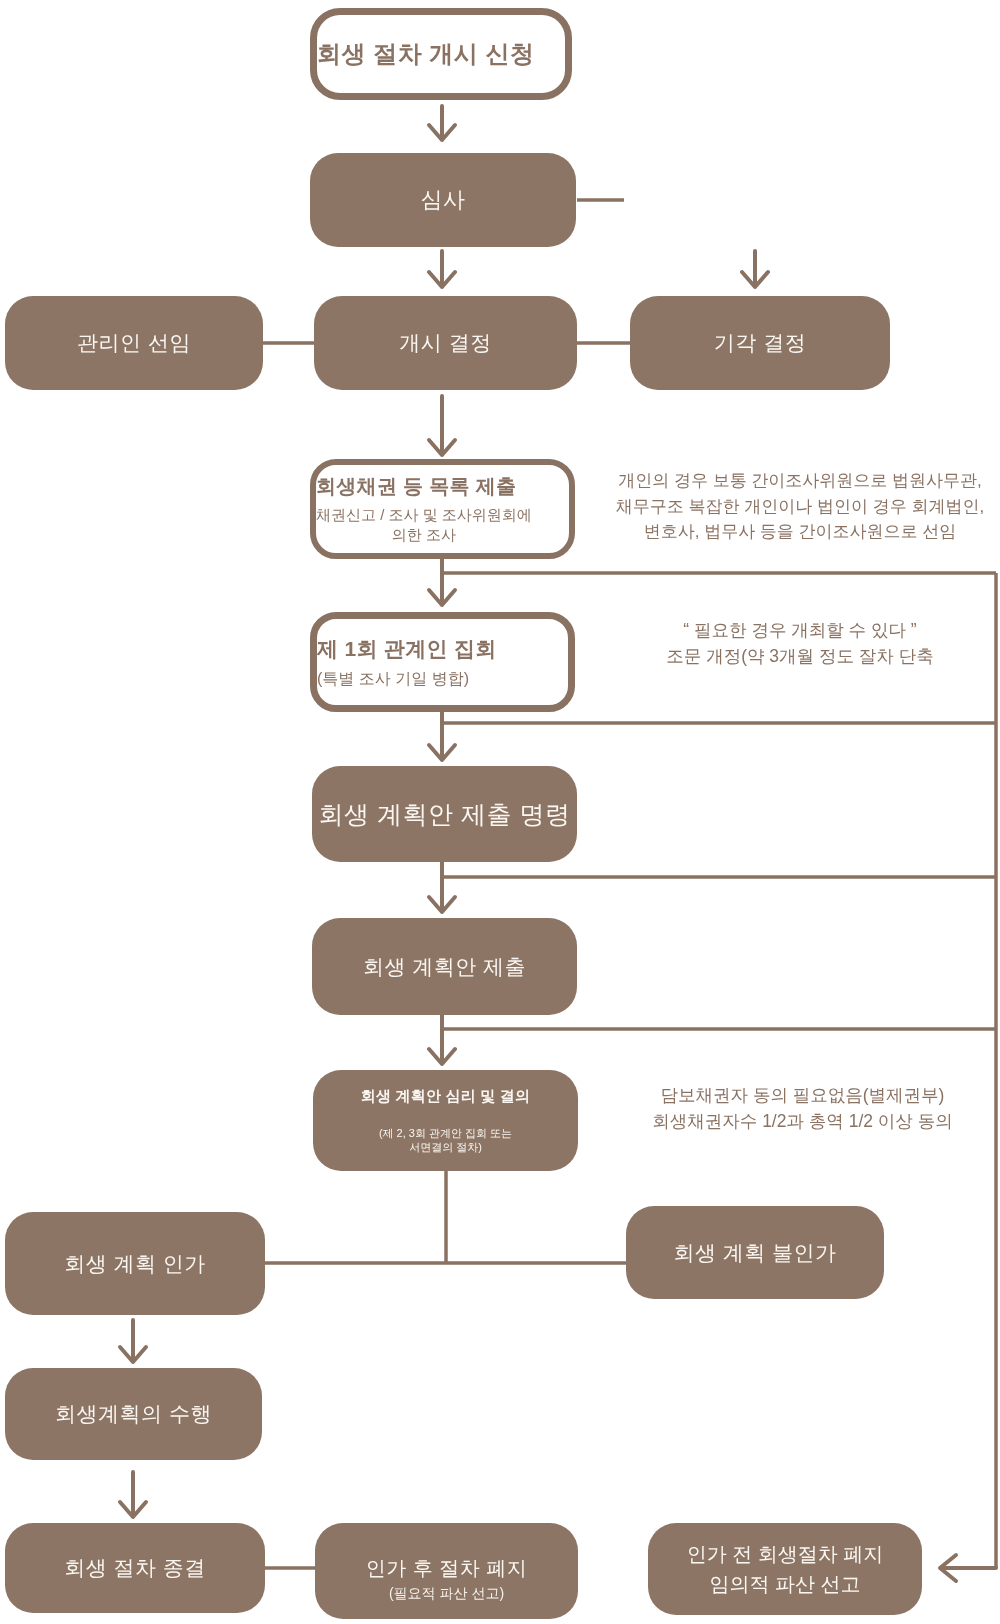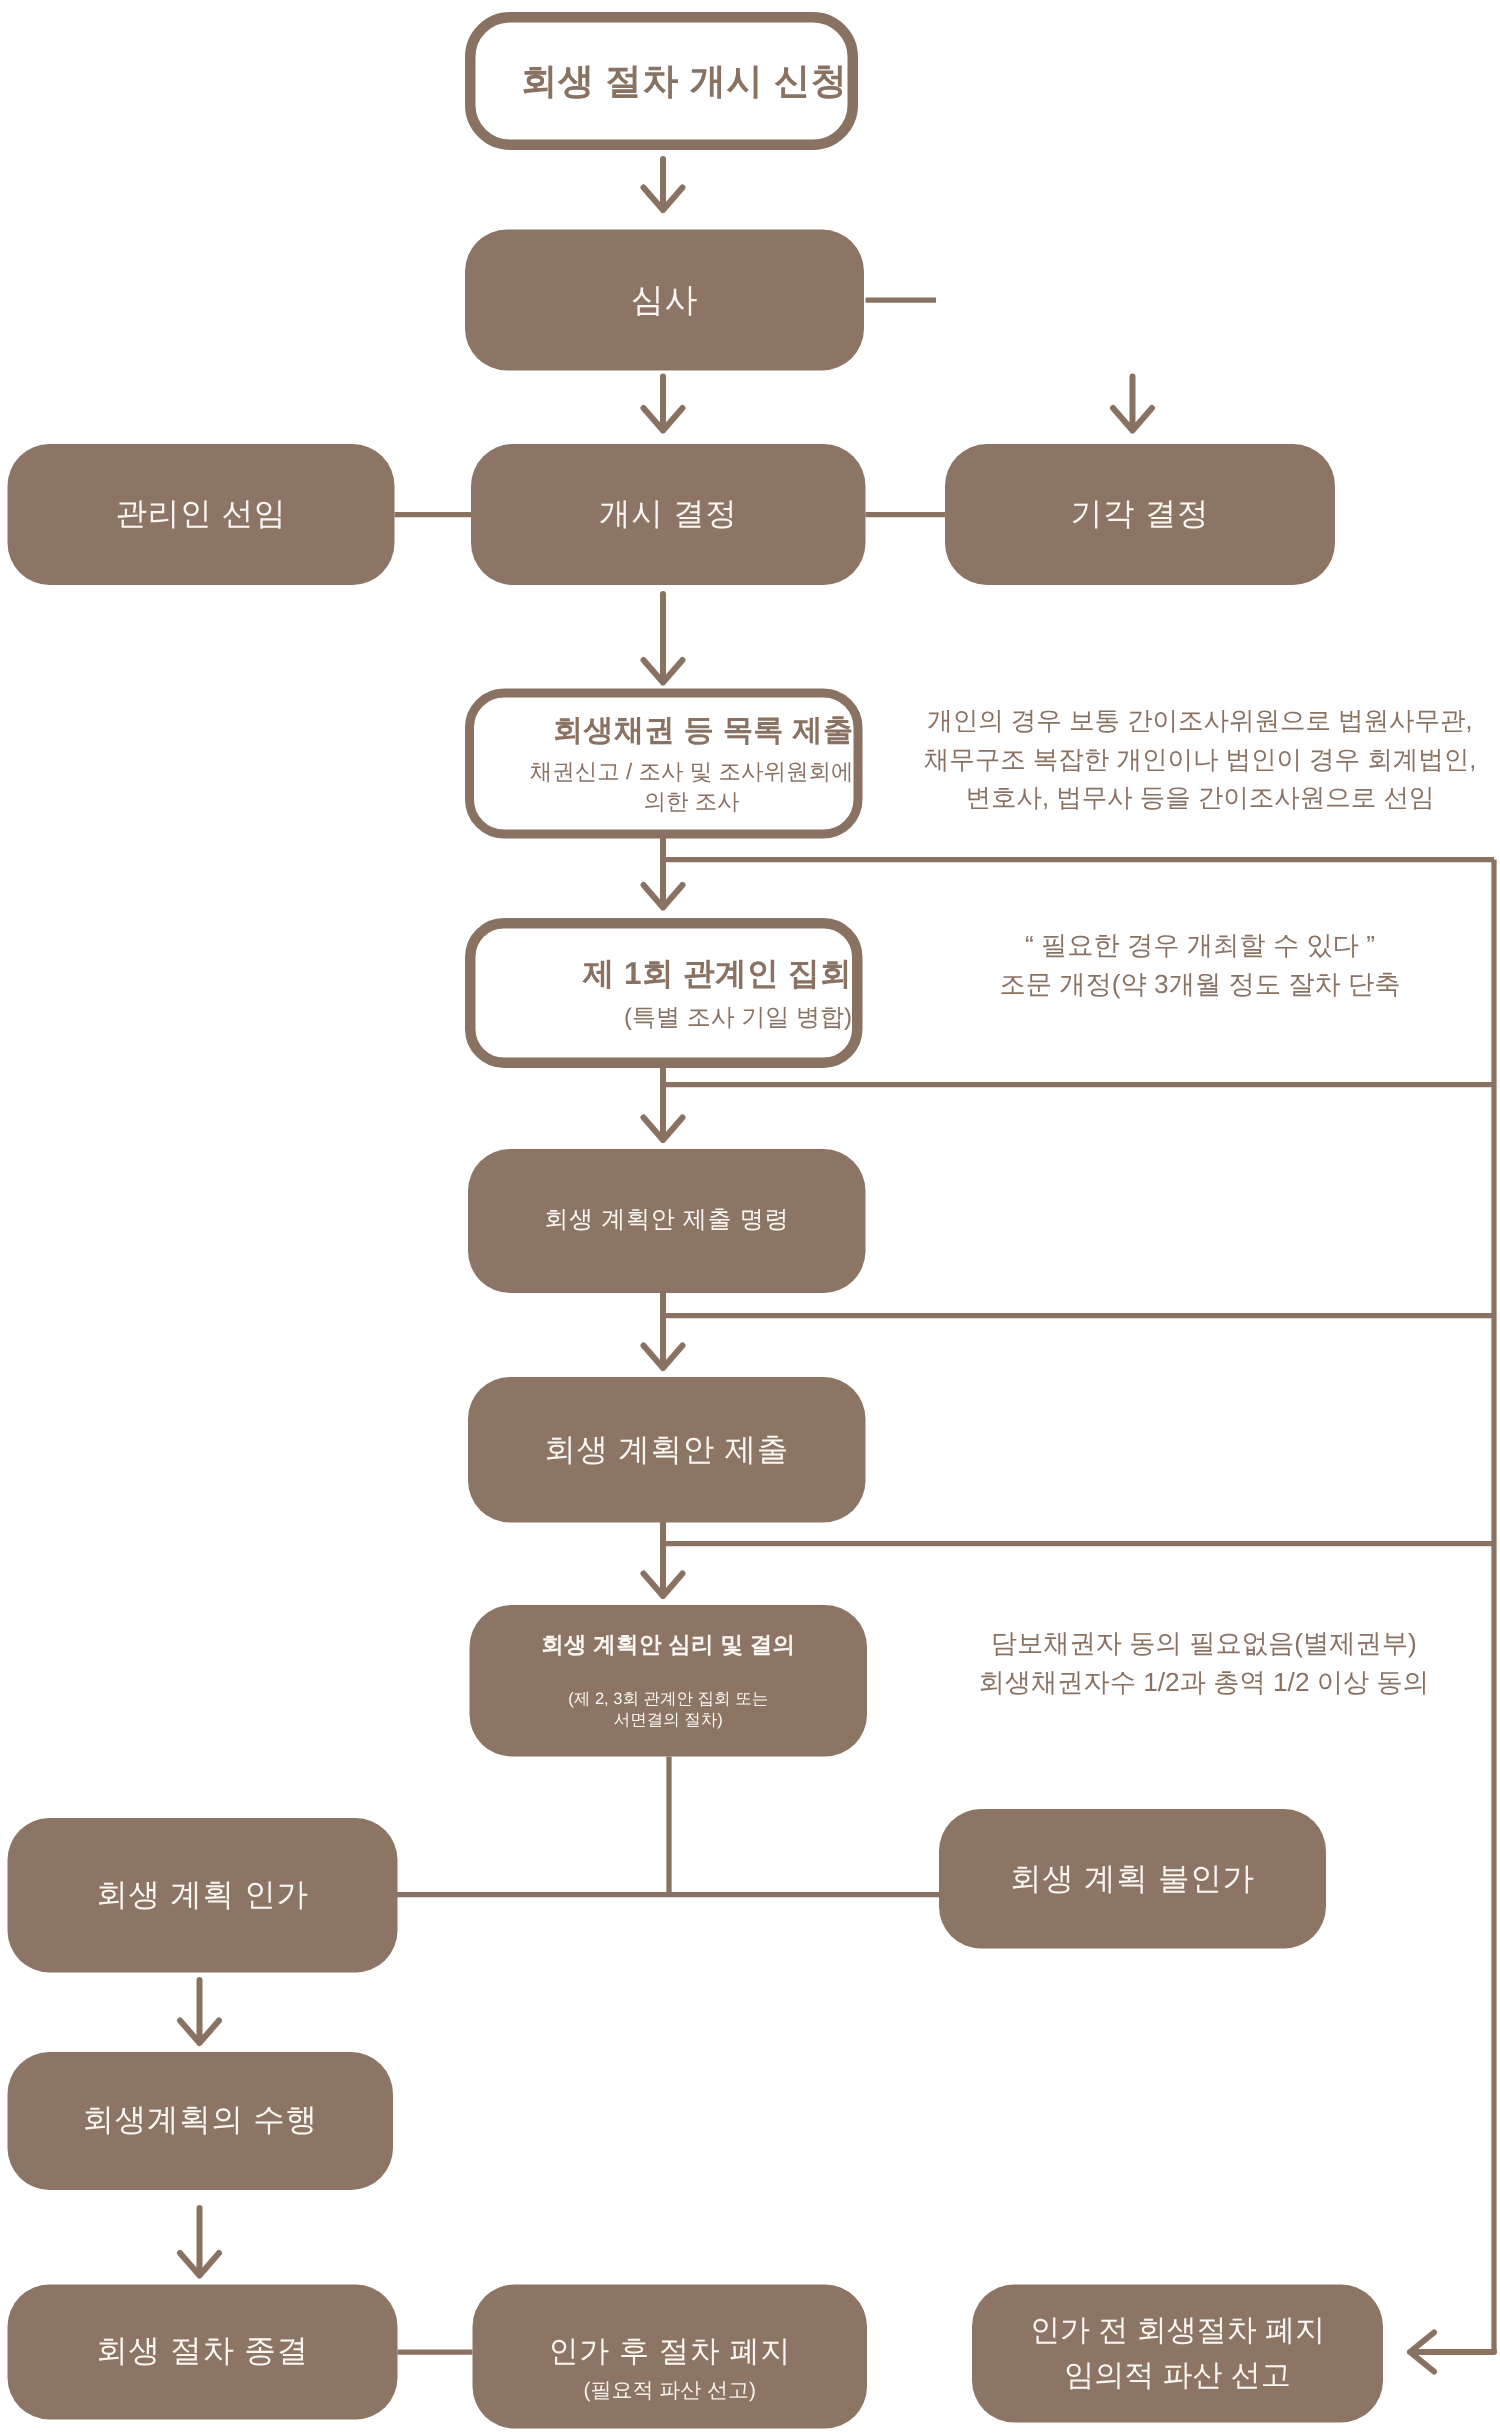--- a/index.html
+++ b/index.html
@@ -9,21 +9,21 @@
   }
   .stage svg.wires{position:absolute;left:0;top:0;}
   .node{
     position:absolute;display:flex;flex-direction:column;align-items:center;justify-content:center;
     box-sizing:border-box;text-align:center;border-radius:28px;
     background:#8c7565;color:#faf7f3;
   }
   .node .lbl{font-size:21px;letter-spacing:0.5px;line-height:1.3;}
   .node .lbl-sm{font-size:14px;margin-top:4px;opacity:.96;}
   .node-outline{
-    position:absolute;display:flex;flex-direction:column;align-items:flex-end;justify-content:center;
+    position:absolute;display:flex;flex-direction:column;align-items:flex-start;justify-content:center;
     box-sizing:border-box;text-align:center;background:#ffffff;color:#8a7263;
     border:6px solid #8a7263;border-radius:26px;
   }
   .node-outline .ttl{font-weight:bold;font-size:20px;letter-spacing:0.3px;}
   .node-outline .sub{font-size:15px;margin-top:5px;line-height:1.35;}
   .node .ttl-w{font-weight:bold;font-size:15px;letter-spacing:0.2px;}
   .node .sub-w{font-size:11px;margin-top:20px;line-height:1.3;}
   .start-title{font-weight:bold;font-size:24px;letter-spacing:0.5px;}
   .note{
     position:absolute;color:#8a7263;text-align:center;font-size:17.5px;line-height:1.5;
@@ -103,21 +103,21 @@
     <div class="ttl" style="font-size:21px;">제 1회 관계인 집회</div>
     <div class="sub" style="font-size:16px;">(특별 조사 기일 병합)</div>
   </div>
 
   <div class="note" style="left:595px;top:617px;width:410px;">
     <div>“ 필요한 경우 개최할 수 있다 ”</div>
     <div>조문 개정(약 3개월 정도 잘차 단축</div>
   </div>
 
   <div class="node" style="left:312px;top:766px;width:265px;height:96px;">
-    <div class="lbl" style="font-size:16px;">회생 계획안 제출 명령</div>
+    <div class="lbl" style="font-size:25px;">회생 계획안 제출 명령</div>
   </div>
 
   <div class="node" style="left:312px;top:918px;width:265px;height:97px;">
     <div class="lbl">회생 계획안 제출</div>
   </div>
 
   <div class="node" style="left:313px;top:1070px;width:265px;height:101px;">
     <div class="ttl-w">회생 계획안 심리 및 결의</div>
     <div class="sub-w">
       <div>(제 2, 3회 관계안 집회 또는</div>

